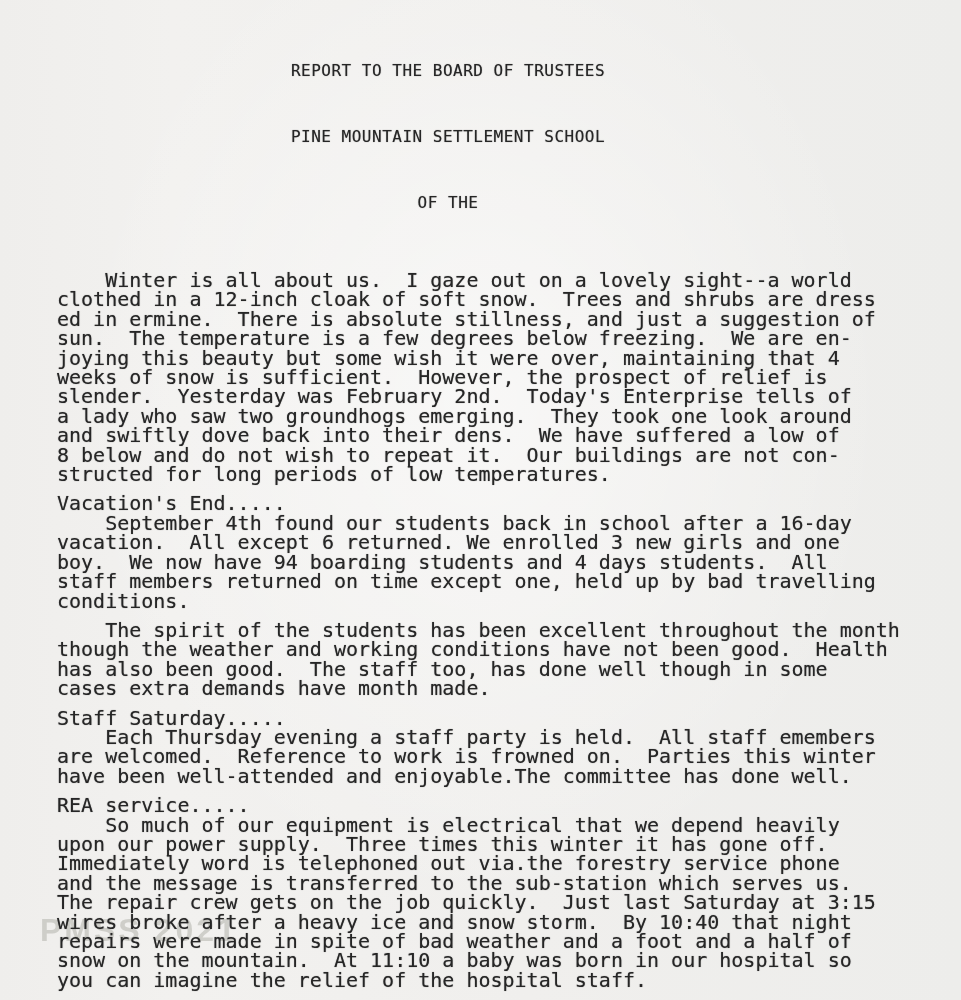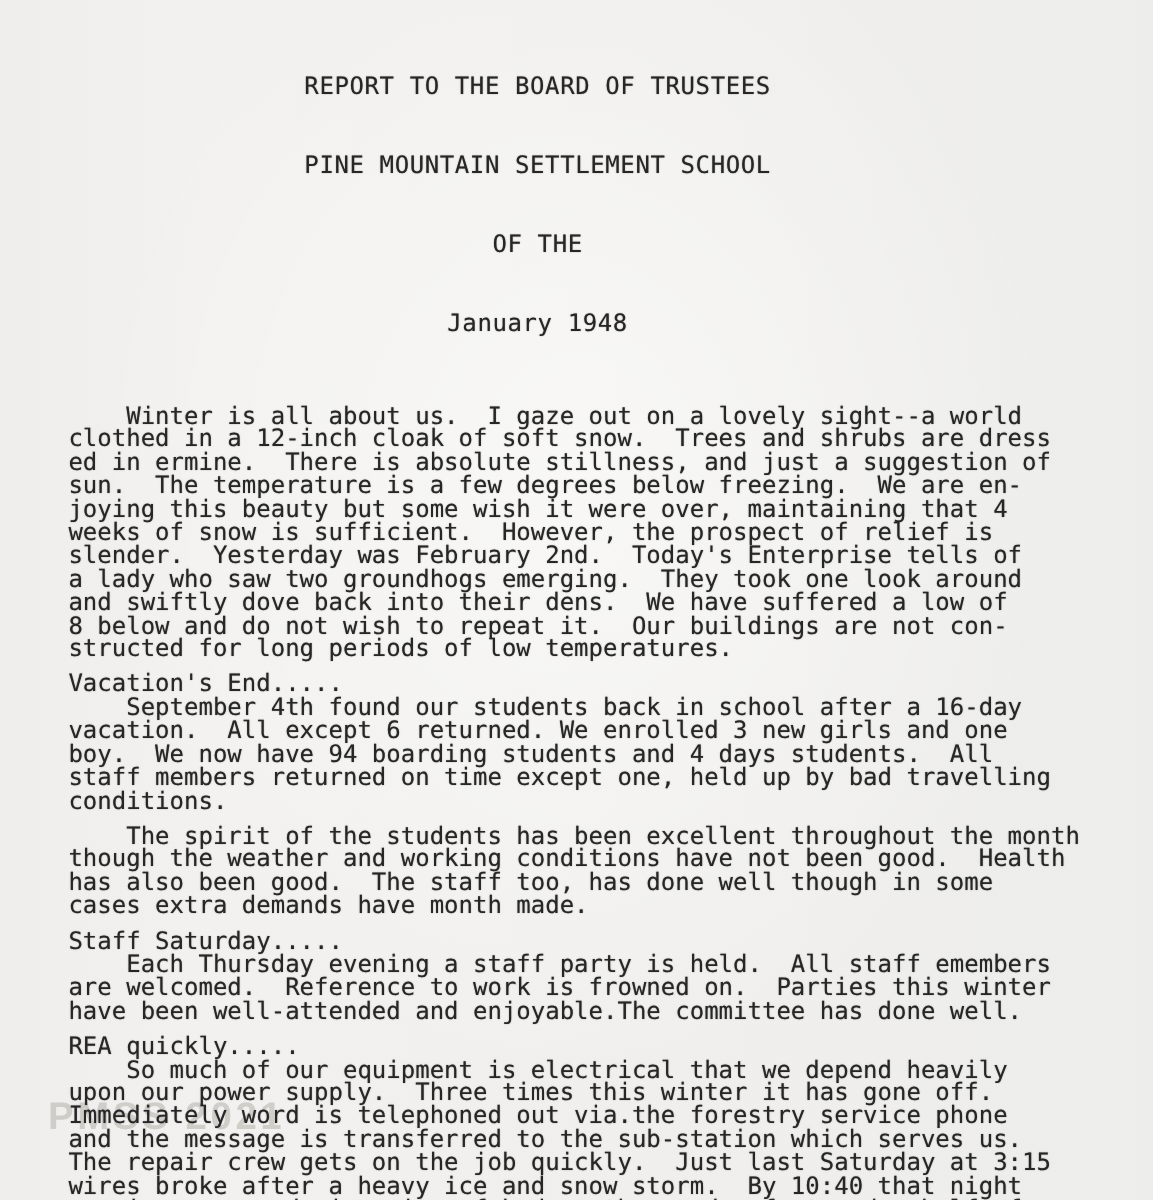--- a/index.html
+++ b/index.html
@@ -20,21 +20,21 @@
     z-index: 1;
     padding-top: 16px;
   }
   .ink {
     text-shadow: 0 0 1px rgba(30,30,30,0.55);
   }
   .title-block {
     width: 780px;
     margin-left: 58px;
     text-align: center;
-    font-size: 20px;
+    font-size: 16px;
     line-height: 22px;
     letter-spacing: 0.5px;
     white-space: pre;
   }
   .doc-body {
     margin-left: 57px;
     margin-top: 13px;
     width: 860px;
     font-size: 20px;
     line-height: 19.4px;
@@ -62,21 +62,20 @@
 </head>
 <body>
 
 <div class="watermark">PMSS 2021</div>
 
 <div class="page">
   <div class="title-block ink">
     <div>REPORT TO THE BOARD OF TRUSTEES</div>
     <div>PINE MOUNTAIN SETTLEMENT SCHOOL</div>
     <div>OF THE</div>
-    <div>January 1948</div>
   </div>
 
   <main class="doc-body">
       <section class="doc-section">
         <div class="sec-lines">    Winter is all about us.  I gaze out on a lovely sight--a world
 clothed in a 12-inch cloak of soft snow.  Trees and shrubs are dress
 ed in ermine.  There is absolute stillness, and just a suggestion of
 sun.  The temperature is a few degrees below freezing.  We are en-
 joying this beauty but some wish it were over, maintaining that 4
 weeks of snow is sufficient.  However, the prospect of relief is
@@ -100,21 +99,21 @@
 has also been good.  The staff too, has done well though in some
 cases extra demands have month made.</div>
       </section>
       <section class="doc-section">
         <div class="sec-heading">Staff Saturday.....</div>
         <div class="sec-lines">    Each Thursday evening a staff party is held.  All staff emembers
 are welcomed.  Reference to work is frowned on.  Parties this winter
 have been well-attended and enjoyable.The committee has done well.</div>
       </section>
       <section class="doc-section">
-        <div class="sec-heading">REA quickly.....</div>
+        <div class="sec-heading">REA service.....</div>
         <div class="sec-lines">    So much of our equipment is electrical that we depend heavily
 upon our power supply.  Three times this winter it has gone off.
 Immediately word is telephoned out via.the forestry service phone
 and the message is transferred to the sub-station which serves us.
 The repair crew gets on the job quickly.  Just last Saturday at 3:15
 wires broke after a heavy ice and snow storm.  By 10:40 that night
 repairs were made in spite of bad weather and a foot and a half of
 snow on the mountain.  At 11:10 a baby was born in our hospital so
 you can imagine the relief of the hospital staff.</div>
       </section>

